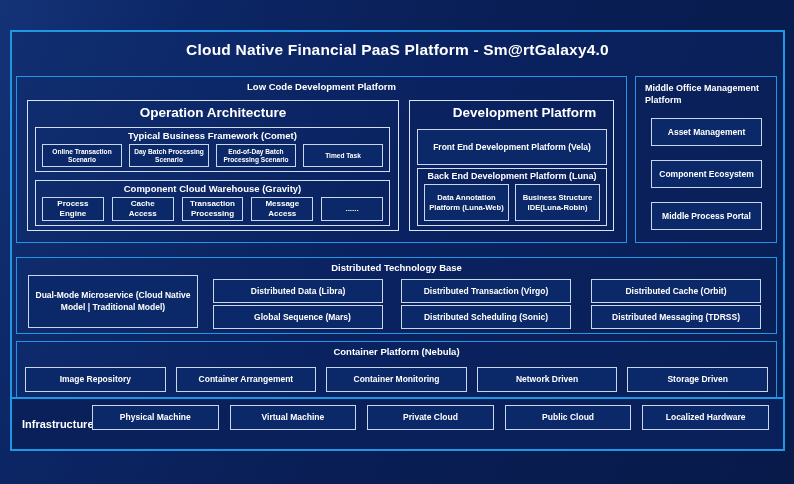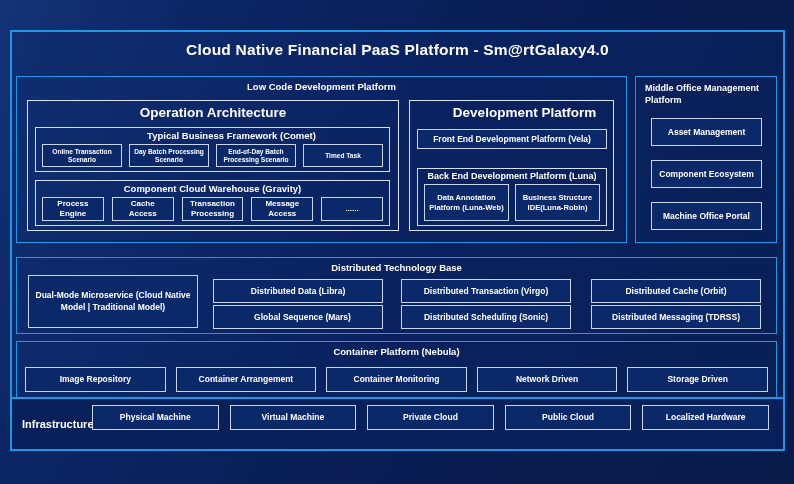--- a/index.html
+++ b/index.html
@@ -22,33 +22,33 @@
     left:10px; top:30px; width:775px; height:378px;
     background:linear-gradient(113deg,#102e70 0%,#0a2260 48%,#091f56 100%);
   }
   #main-title { width:100%; top:9px; font-size:15.5px; font-weight:bold; text-align:center; letter-spacing:.2px; }
 
   
   #low-code { left:4px; top:44px; width:611px; height:167px; }
   #low-code-label { width:100%; top:4px; font-size:9.5px; }
   #operation { left:10px; top:23px; width:372px; height:131px; }
   #operation-title { width:100%; top:4px; font-size:13.5px; }
-  #comet { left:7px; top:26px; width:355px; height:45px; border:1.2px solid #d2dff2;padding-left:19px; }
+  #comet { left:7px; top:26px; width:355px; height:45px; border:1.2px solid #d2dff2; }
   #comet-title { width:100%; top:2px; font-size:9.5px; }
   #comet-row { left:6px; right:6px; bottom:4px; height:23px; display:flex; gap:7px; }
   #comet-row .leaf { flex:1; font-size:6.6px; }
   #gravity { left:7px; top:79px; width:355px; height:46px; border:1.2px solid #d2dff2; }
   #gravity-title { width:100%; top:2px; font-size:9.5px; }
   #gravity-row { left:6px; right:6px; bottom:4px; height:24px; display:flex; gap:8px; }
   #gravity-row .leaf { flex:1; font-size:8px; }
 
   
   #development { left:392px; top:23px; width:205px; height:131px;padding-left:13px; }
   #development-title { width:100%; top:4px; font-size:13.5px; }
-  #front-end { left:7px; top:28px; width:190px; height:20px; font-size:8.5px; }
+  #front-end { left:7px; top:28px; width:190px; height:36px; font-size:8.5px; }
   #back-end { left:7px; top:67px; width:190px; height:58px; border:1.2px solid #d2dff2; }
   #back-end-title { width:100%; top:2px; font-size:9px; }
   #back-end-row { left:6px; right:6px; bottom:4px; height:37px; display:flex; gap:6px; }
   #back-end-row .leaf { flex:1; font-size:7.6px; line-height:1.25; }
 
   
   #middle-office { left:623px; top:44px; width:142px; height:167px; }
   #middle-office-title { left:9px; top:6px; width:126px; font-size:9px; font-weight:bold; line-height:1.3; text-align:left; }
   .mo-item { left:15px; width:111px; height:28px; font-size:8.5px; }
 
@@ -116,21 +116,21 @@
             <div class="leaf">Business Structure IDE(Luna-Robin)</div>
           </div>
         </div>
       </div>
     </div>
 
     <div id="middle-office" class="abs box-cyan">
       <div id="middle-office-title" class="abs">Middle Office Management Platform</div>
       <div class="abs leaf mo-item" style="top:41px;">Asset Management</div>
       <div class="abs leaf mo-item" style="top:83px;">Component Ecosystem</div>
-      <div class="abs leaf mo-item" style="top:125px;">Machine Office Portal</div>
+      <div class="abs leaf mo-item" style="top:125px;">Middle Process Portal</div>
     </div>
 
     <div id="distributed" class="abs box-cyan">
       <div id="distributed-title" class="abs section-label">Distributed Technology Base</div>
       <div id="dual-mode" class="abs leaf">Dual-Mode Microservice (Cloud Native Model | Traditional Model)</div>
       <div class="abs leaf dg" style="left:196px; top:21px;">Distributed Data (Libra)</div>
       <div class="abs leaf dg" style="left:384px; top:21px;">Distributed Transaction (Virgo)</div>
       <div class="abs leaf dg" style="left:574px; top:21px;">Distributed Cache (Orbit)</div>
       <div class="abs leaf dg" style="left:196px; top:47px;padding-left:12px;">Global Sequence (Mars)</div>
       <div class="abs leaf dg" style="left:384px; top:47px;">Distributed Scheduling (Sonic)</div>

